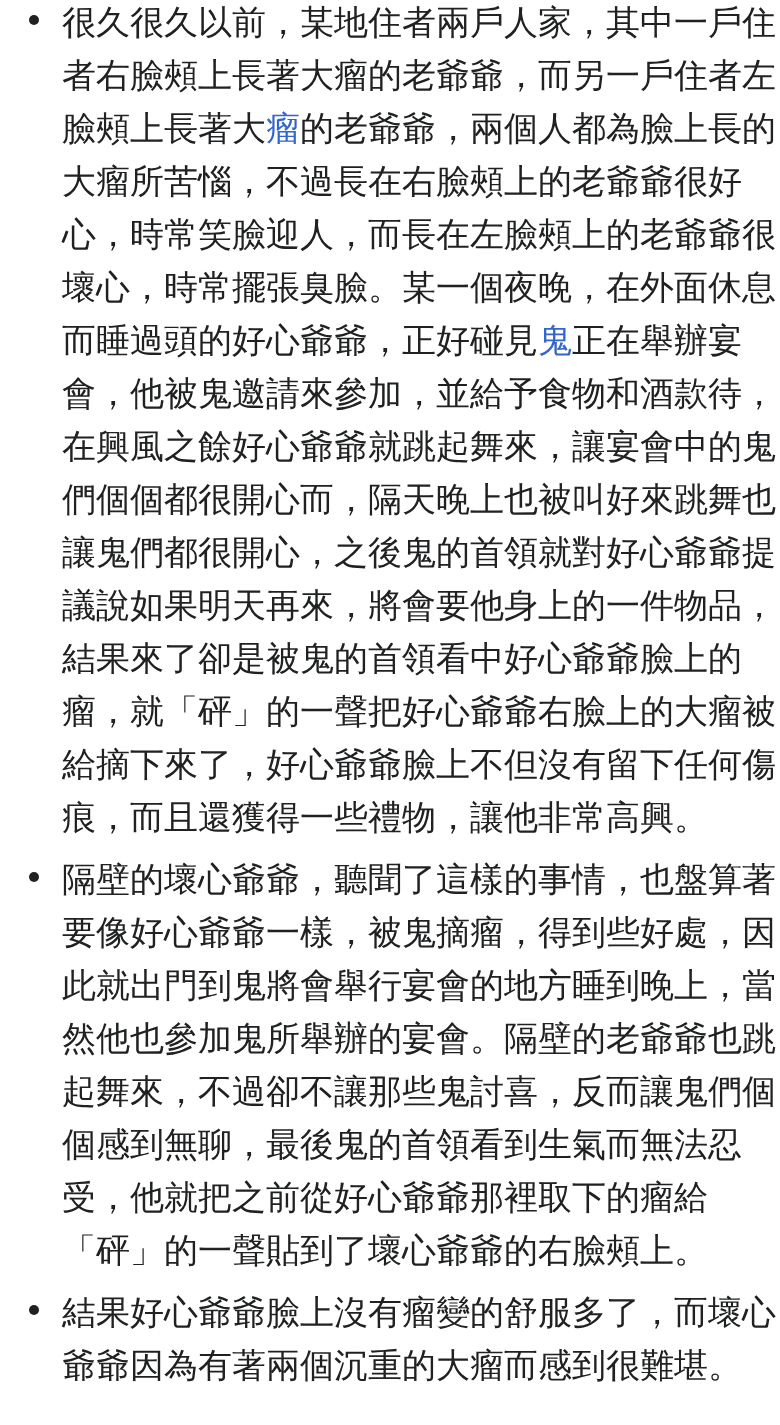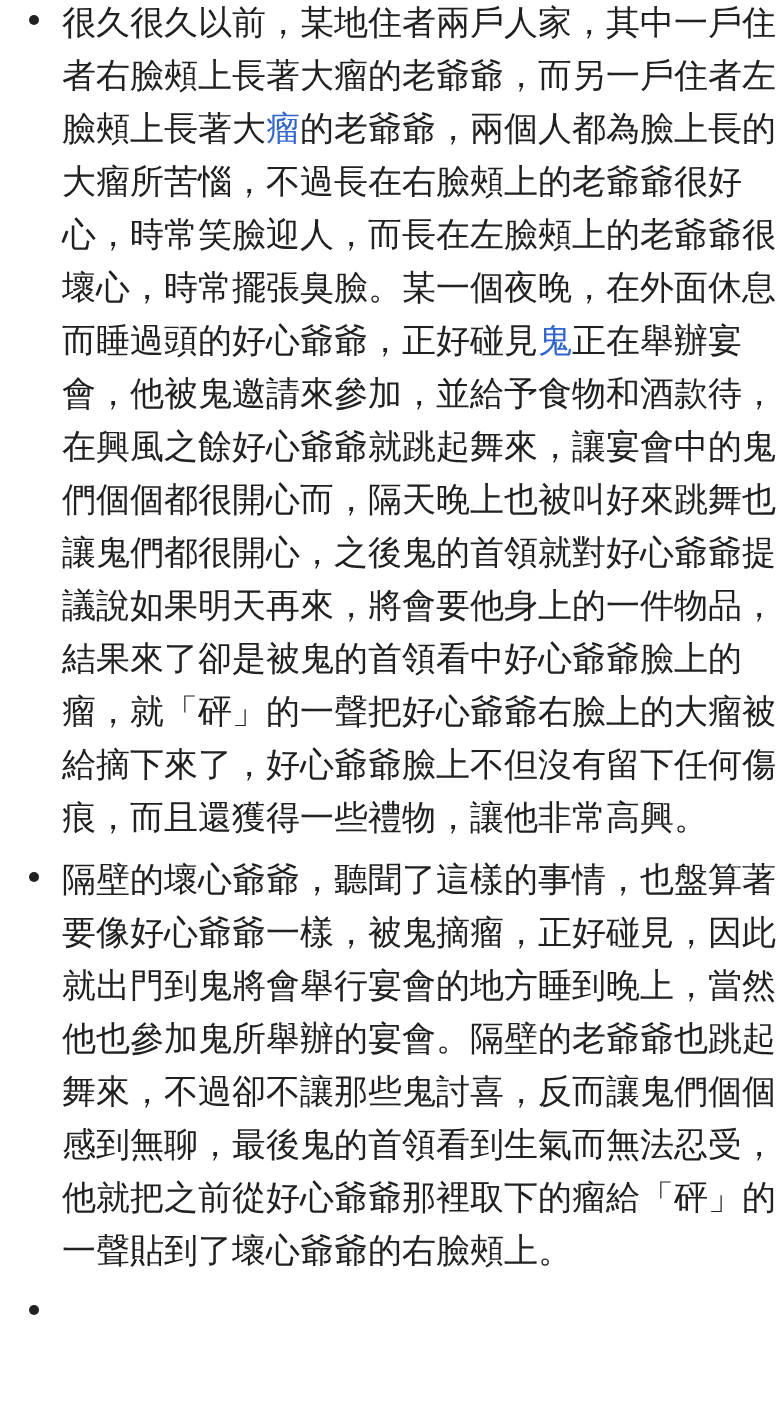--- a/index.html
+++ b/index.html
@@ -50,16 +50,16 @@
     text-decoration: none;
     cursor: pointer;
   }
 </style>
 </head>
 <body style="background: rgb(255, 255, 255);">
 
 <main>
   <ul class="story-list">
       <li><span class="bullet"></span><span>很久很久以前，某地住者兩戶人家，其中一戶住者右臉頰上長著大瘤的老爺爺，而另一戶住者左臉頰上長著大</span><a class="wiki-link" href="#">瘤</a><span>的老爺爺，兩個人都為臉上長的大瘤所苦惱，不過長在右臉頰上的老爺爺很好心，時常笑臉迎人，而長在左臉頰上的老爺爺很壞心，時常擺張臭臉。某一個夜晚，在外面休息而睡過頭的好心爺爺，正好碰見</span><a class="wiki-link" href="#">鬼</a><span>正在舉辦宴會，他被鬼邀請來參加，並給予食物和酒款待，在興風之餘好心爺爺就跳起舞來，讓宴會中的鬼們個個都很開心而，隔天晚上也被叫好來跳舞也讓鬼們都很開心，之後鬼的首領就對好心爺爺提議說如果明天再來，將會要他身上的一件物品，結果來了卻是被鬼的首領看中好心爺爺臉上的瘤，就「砰」的一聲把好心爺爺右臉上的大瘤被給摘下來了，好心爺爺臉上不但沒有留下任何傷痕，而且還獲得一些禮物，讓他非常高興。</span></li>
-      <li><span class="bullet"></span><span>隔壁的壞心爺爺，聽聞了這樣的事情，也盤算著要像好心爺爺一樣，被鬼摘瘤，正好碰見，因此就出門到鬼將會舉行宴會的地方睡到晚上，當然他也參加鬼所舉辦的宴會。隔壁的老爺爺也跳起舞來，不過卻不讓那些鬼討喜，反而讓鬼們個個感到無聊，最後鬼的首領看到生氣而無法忍受，他就把之前從好心爺爺那裡取下的瘤給「砰」的一聲貼到了壞心爺爺的右臉頰上。</span></li>
-      <li><span class="bullet"></span></li>
+      <li><span class="bullet"></span><span>隔壁的壞心爺爺，聽聞了這樣的事情，也盤算著要像好心爺爺一樣，被鬼摘瘤，得到些好處，因此就出門到鬼將會舉行宴會的地方睡到晚上，當然他也參加鬼所舉辦的宴會。隔壁的老爺爺也跳起舞來，不過卻不讓那些鬼討喜，反而讓鬼們個個感到無聊，最後鬼的首領看到生氣而無法忍受，他就把之前從好心爺爺那裡取下的瘤給「砰」的一聲貼到了壞心爺爺的右臉頰上。</span></li>
+      <li><span class="bullet"></span><span>結果好心爺爺臉上沒有瘤變的舒服多了，而壞心爺爺因為有著兩個沉重的大瘤而感到很難堪。</span></li>
     </ul>
 </main>
 
 </body></html>

